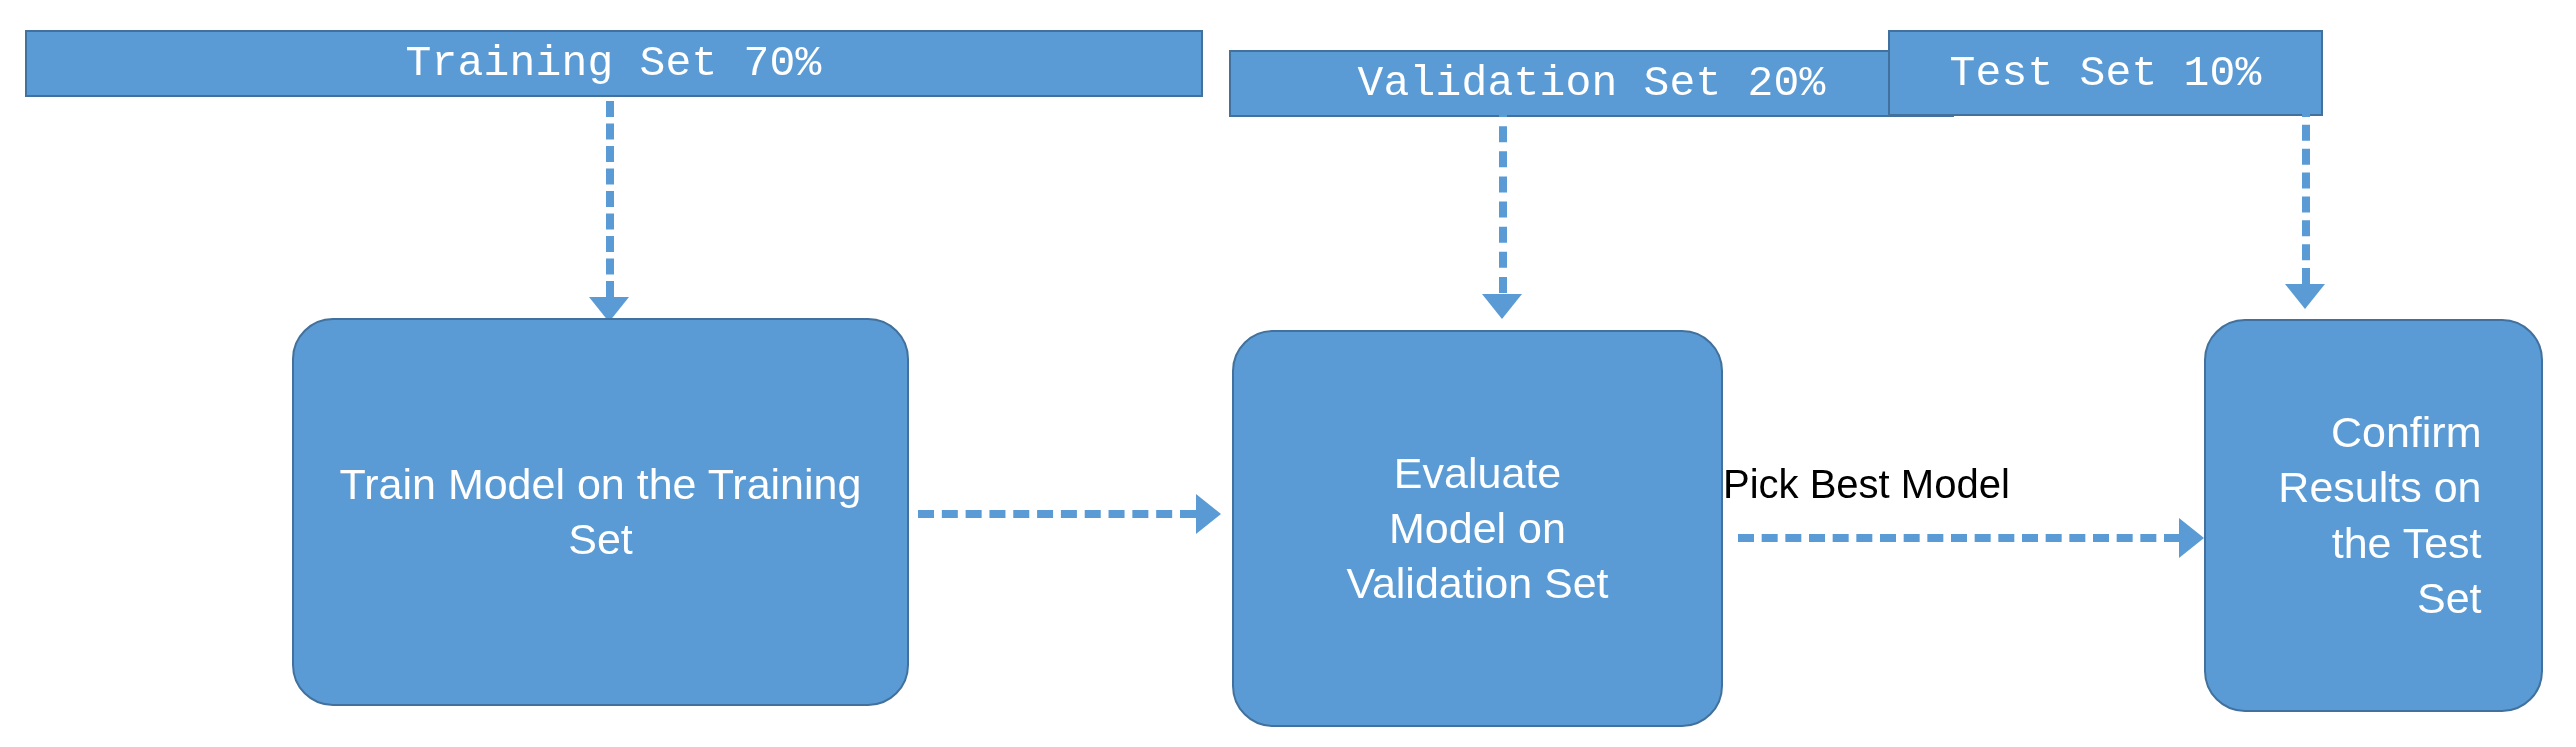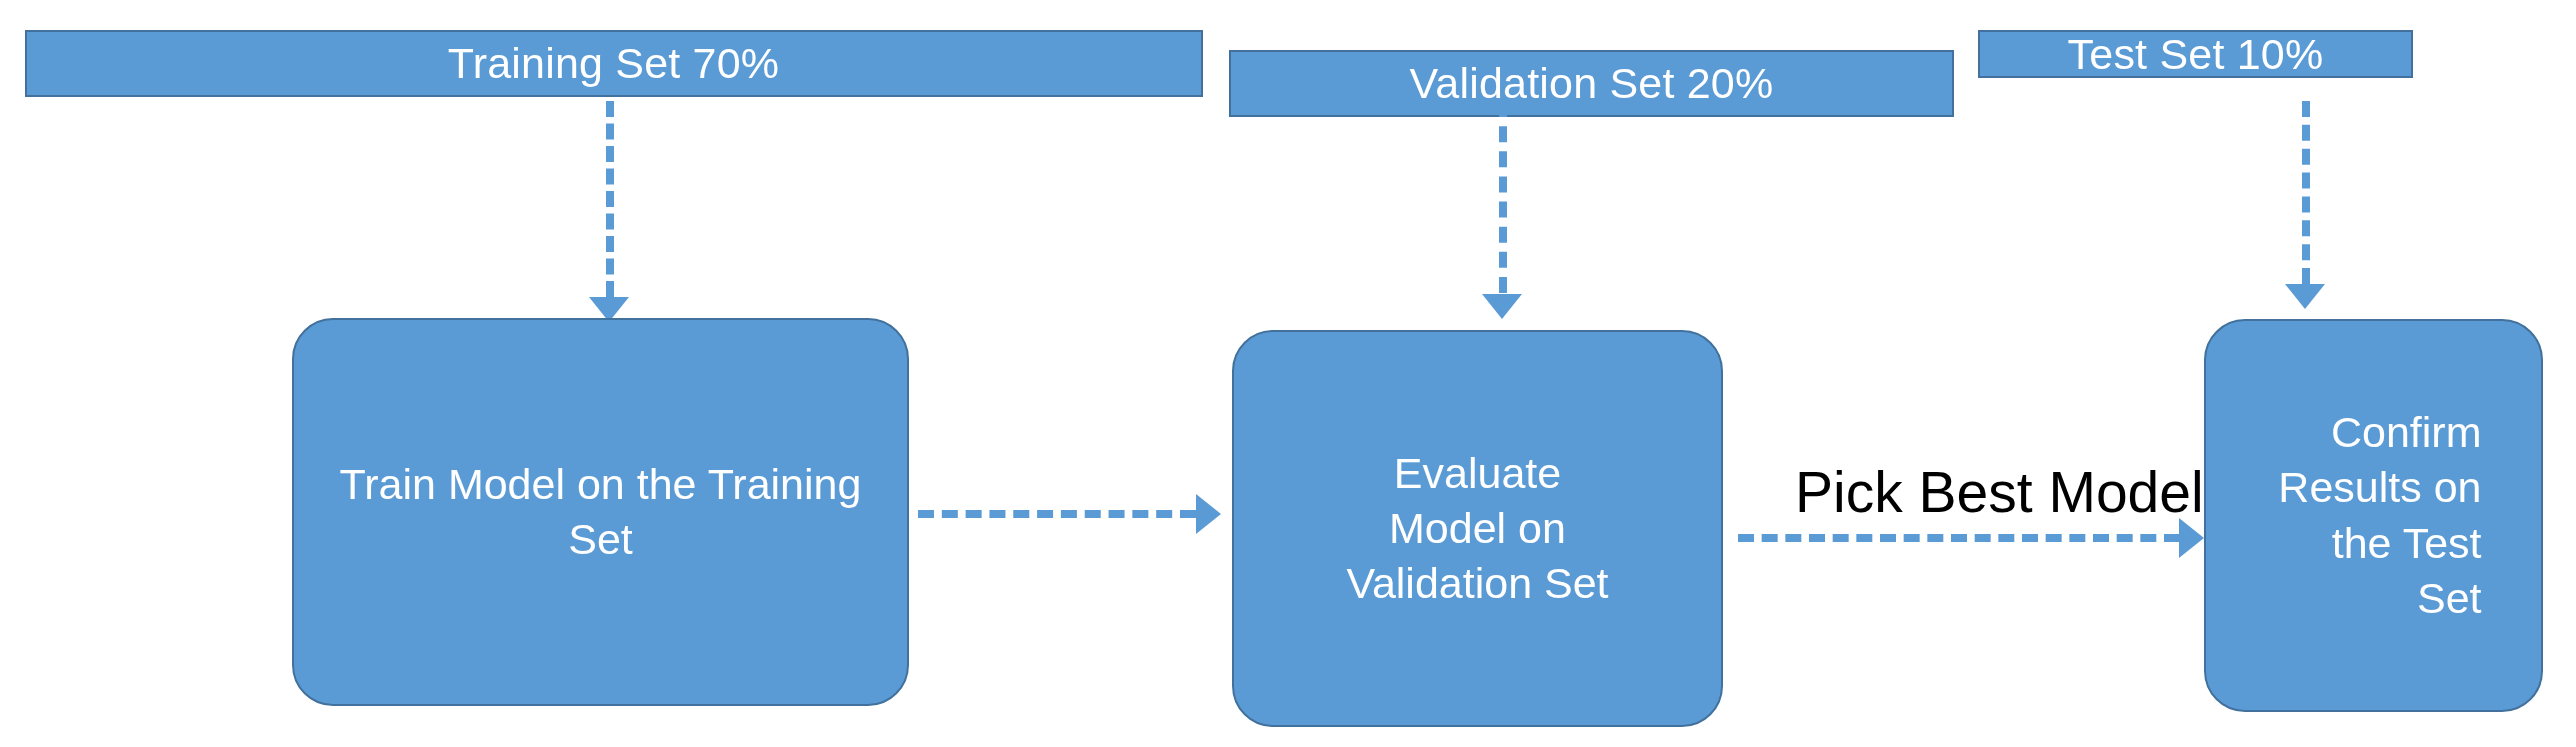--- a/index.html
+++ b/index.html
@@ -26,24 +26,25 @@
     border: 2.9px solid #41719C;
     display: flex;
     align-items: center;
     justify-content: center;
     color: #ffffff;
     font-size: 43px;
     font-weight: 400;
     letter-spacing: 0.2px;
     line-height: 1;
     white-space: nowrap;
+    font-family: Liberation Mono, monospace;
   }
   #bar-training  { left: 24.5px;   top: 30px; width: 1178px; height: 67px; }
   #bar-validation{ left: 1229px; top: 30px; width: 725px;  height: 67px; margin-top: 20px; }
-  #bar-test      { left: 1978px; top: 30px; width: 435px;  height: 48px; text-align: center; }
+  #bar-test      { left: 1888px; top: 30px; width: 435px;  height: 86px; text-align: center; }
 
   
   .process-box {
     position: absolute;
     box-sizing: border-box;
     background: #5B9BD5;
     border: 2.9px solid #41719C;
     border-radius: 41px;
     display: flex;
     align-items: center;
@@ -103,24 +104,24 @@
   
   #conn-h1       { left: 918px;  top: 510px; width: 278px; }
   #arrowhead-h1  { left: 1196px; top: 494px; }
   
   #conn-h2       { left: 1738px; top: 534px; width: 442px; }
   #arrowhead-h2  { left: 2179px; top: 518px; }
 
   
   #edge-label-pick-best-model {
     position: absolute;
-    left: 1795px;
+    left: 1723px;
     top: 464px;
     color: #000000;
-    font-size: 57px;
+    font-size: 40px;
     font-weight: 400;
     white-space: nowrap;
     line-height: 1;
   }
 </style>
 </head>
 <body>
 
 <div id="canvas">
 

